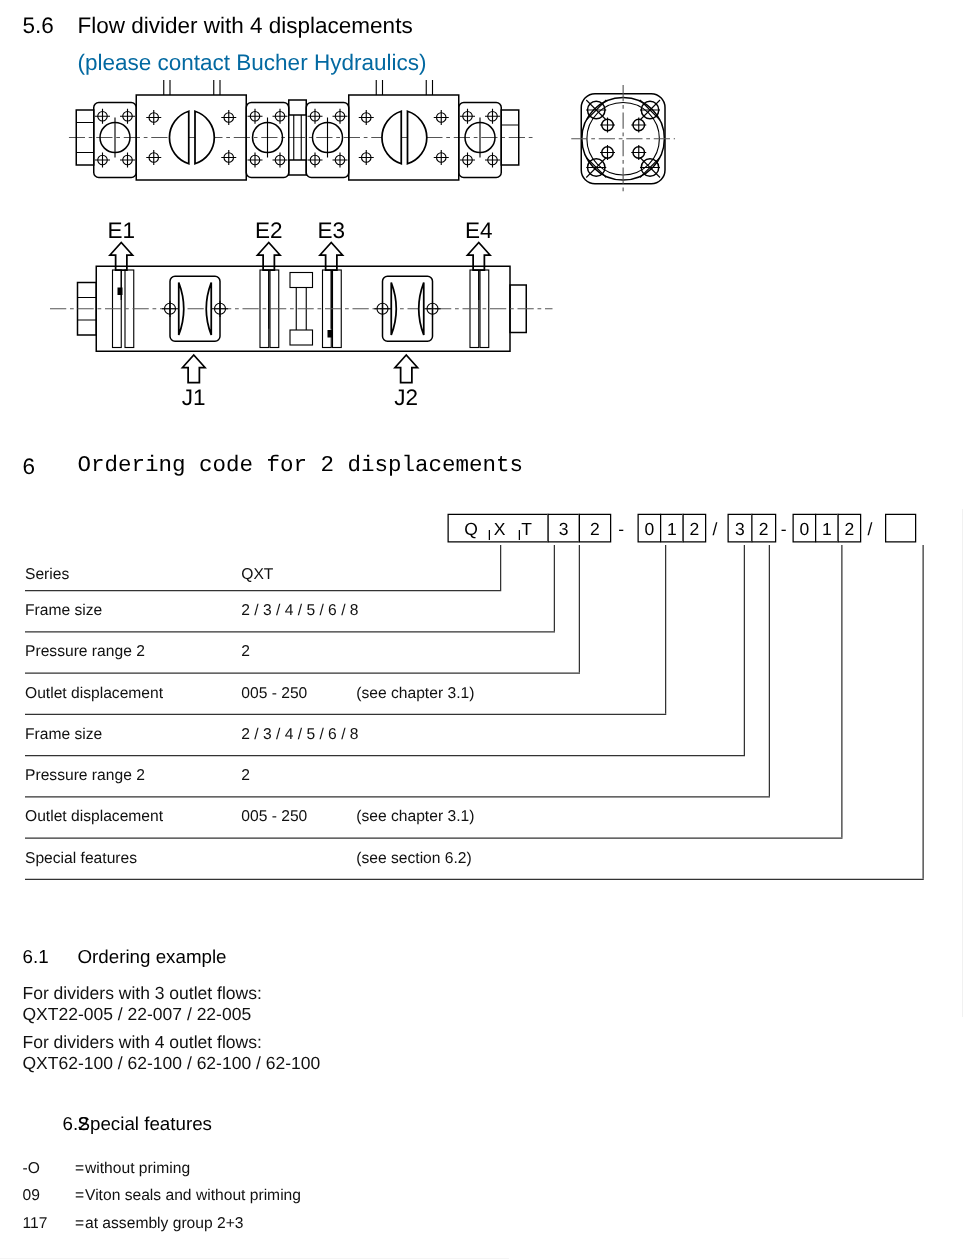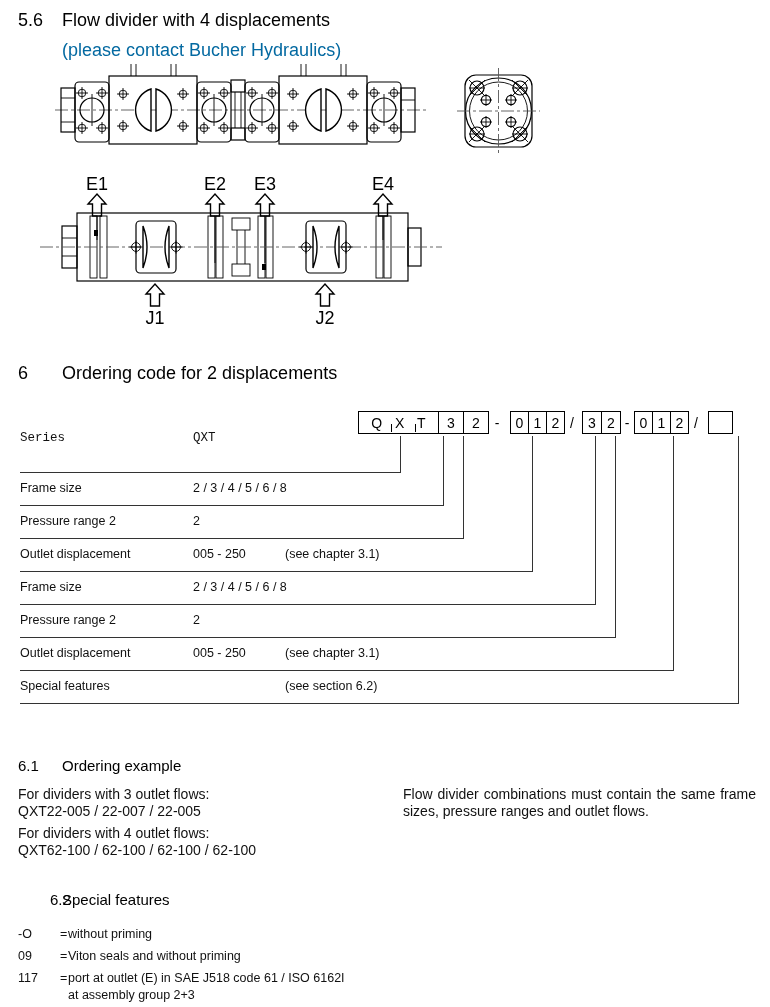--- a/index.html
+++ b/index.html
@@ -7,21 +7,21 @@
     position:relative;width:770px;height:1007px;background:#ffffff;
     font-family:"Liberation Sans","DejaVu Sans",sans-serif;color:#111;
     overflow:hidden;margin:0 auto;
   }
   
   .h1{position:absolute;font-size:18px;color:#000;white-space:nowrap;}
   .h2{position:absolute;font-size:15px;color:#000;white-space:nowrap;}
   .note{position:absolute;font-size:18px;color:#0369a1;white-space:nowrap;}
   #s56-num{left:18px;top:10px;} #s56-title{left:62px;top:10px;}
   #s56-note{left:62px;top:40px;}
-  #s6-num{left:18px;top:363px;} #s6-title{left:62px;top:363px;}
+  #s6-num{left:18px;top:363px;} #s6-title{left:62px;top:363px;font-family:Liberation Mono, monospace;}
   #s61-num{left:18px;top:757px;} #s61-title{left:62px;top:757px;}
   #s62-num{left:18px;top:891px;margin-left:32px;} #s62-title{left:62px;top:891px;}
 
   
   .drw{position:absolute;}
   #svg1{left:55px;top:58px;}
   #svg2{left:30px;top:168px;}
   svg{display:block;}
   svg text{font-family:"Liberation Sans","DejaVu Sans",sans-serif;font-size:18px;fill:#000;}
   .ln{stroke:#000;fill:none;stroke-width:1.2;}
@@ -56,21 +56,21 @@
   #hl4{top:571px;width:513px;} #vl4{left:532px;height:135px;}
   #hl5{top:604px;width:576px;} #vl5{left:595px;height:168px;}
   #hl6{top:637px;width:596px;} #vl6{left:615px;height:201px;}
   #hl7{top:670px;width:654px;} #vl7{left:673px;height:234px;}
   #hl8{top:703px;width:719px;} #vl8{left:738px;height:267px;}
 
   
   .trow{position:absolute;left:0;width:770px;height:17px;font-size:12.5px;color:#111;}
   .trow span{position:absolute;white-space:nowrap;}
   .tl{left:20px;} .tv{left:193px;text-align:right;} .tn{left:285px;}
-  #r0{top:431px;font-family:Liberation Mono, monospace;} #r1{top:481px;} #r2{top:514px;} #r3{top:547px;}
+  #r0{top:452px;} #r1{top:481px;} #r2{top:514px;} #r3{top:547px;}
   #r4{top:580px;} #r5{top:613px;} #r6{top:646px;} #r7{top:679px;}
 
   
   .body-txt{font-size:14px;line-height:17px;color:#111;}
   #ex-left{position:absolute;left:18px;top:786px;width:340px;}
   #ex-left .gap{margin-top:5px;}
   #ex-right{position:absolute;left:403px;top:786px;width:353px;text-align:justify;}
   #ex-right .bold{font-weight:bold;margin-top:6px;}
 
   
@@ -370,39 +370,37 @@
 
   <div class="h2" id="s61-num">6.1</div>
   <div class="h2" id="s61-title">Ordering example</div>
   <div class="body-txt" id="ex-left">
     <div>For dividers with 3 outlet flows:</div>
     <div>QXT22-005 / 22-007 / 22-005</div>
     <div class="gap">For dividers with 4 outlet flows:</div>
     <div>QXT62-100 / 62-100 / 62-100 / 62-100</div>
   </div>
   <div class="body-txt" id="ex-right">
-    <div>Flow divider combinations must contain the same frame sizes, pressure ranges and outlet flows.</div>
   </div>
 
   <div class="h2" id="s62-num">6.2</div>
   <div class="h2" id="s62-title">Special features</div>
   <div id="sf-list">
     <div class="sf-item">
       <span class="sf-code">-O</span>
       <span class="sf-eq">=</span>
       <div class="sf-desc">without priming</div>
       <div class="sf-desc"></div>
     </div>
     <div class="sf-item">
       <span class="sf-code">09</span>
       <span class="sf-eq">=</span>
       <div class="sf-desc">Viton seals and without priming</div>
       <div class="sf-desc"></div>
     </div>
     <div class="sf-item">
       <span class="sf-code">117</span>
       <span class="sf-eq">=</span>
-      <div class="sf-desc">port at outlet (E) in SAE J518 code 61 / ISO 6162I</div>
       <div class="sf-desc">at assembly group 2+3</div>
     </div>
   </div>
 
 </div>
 
 </body></html>

